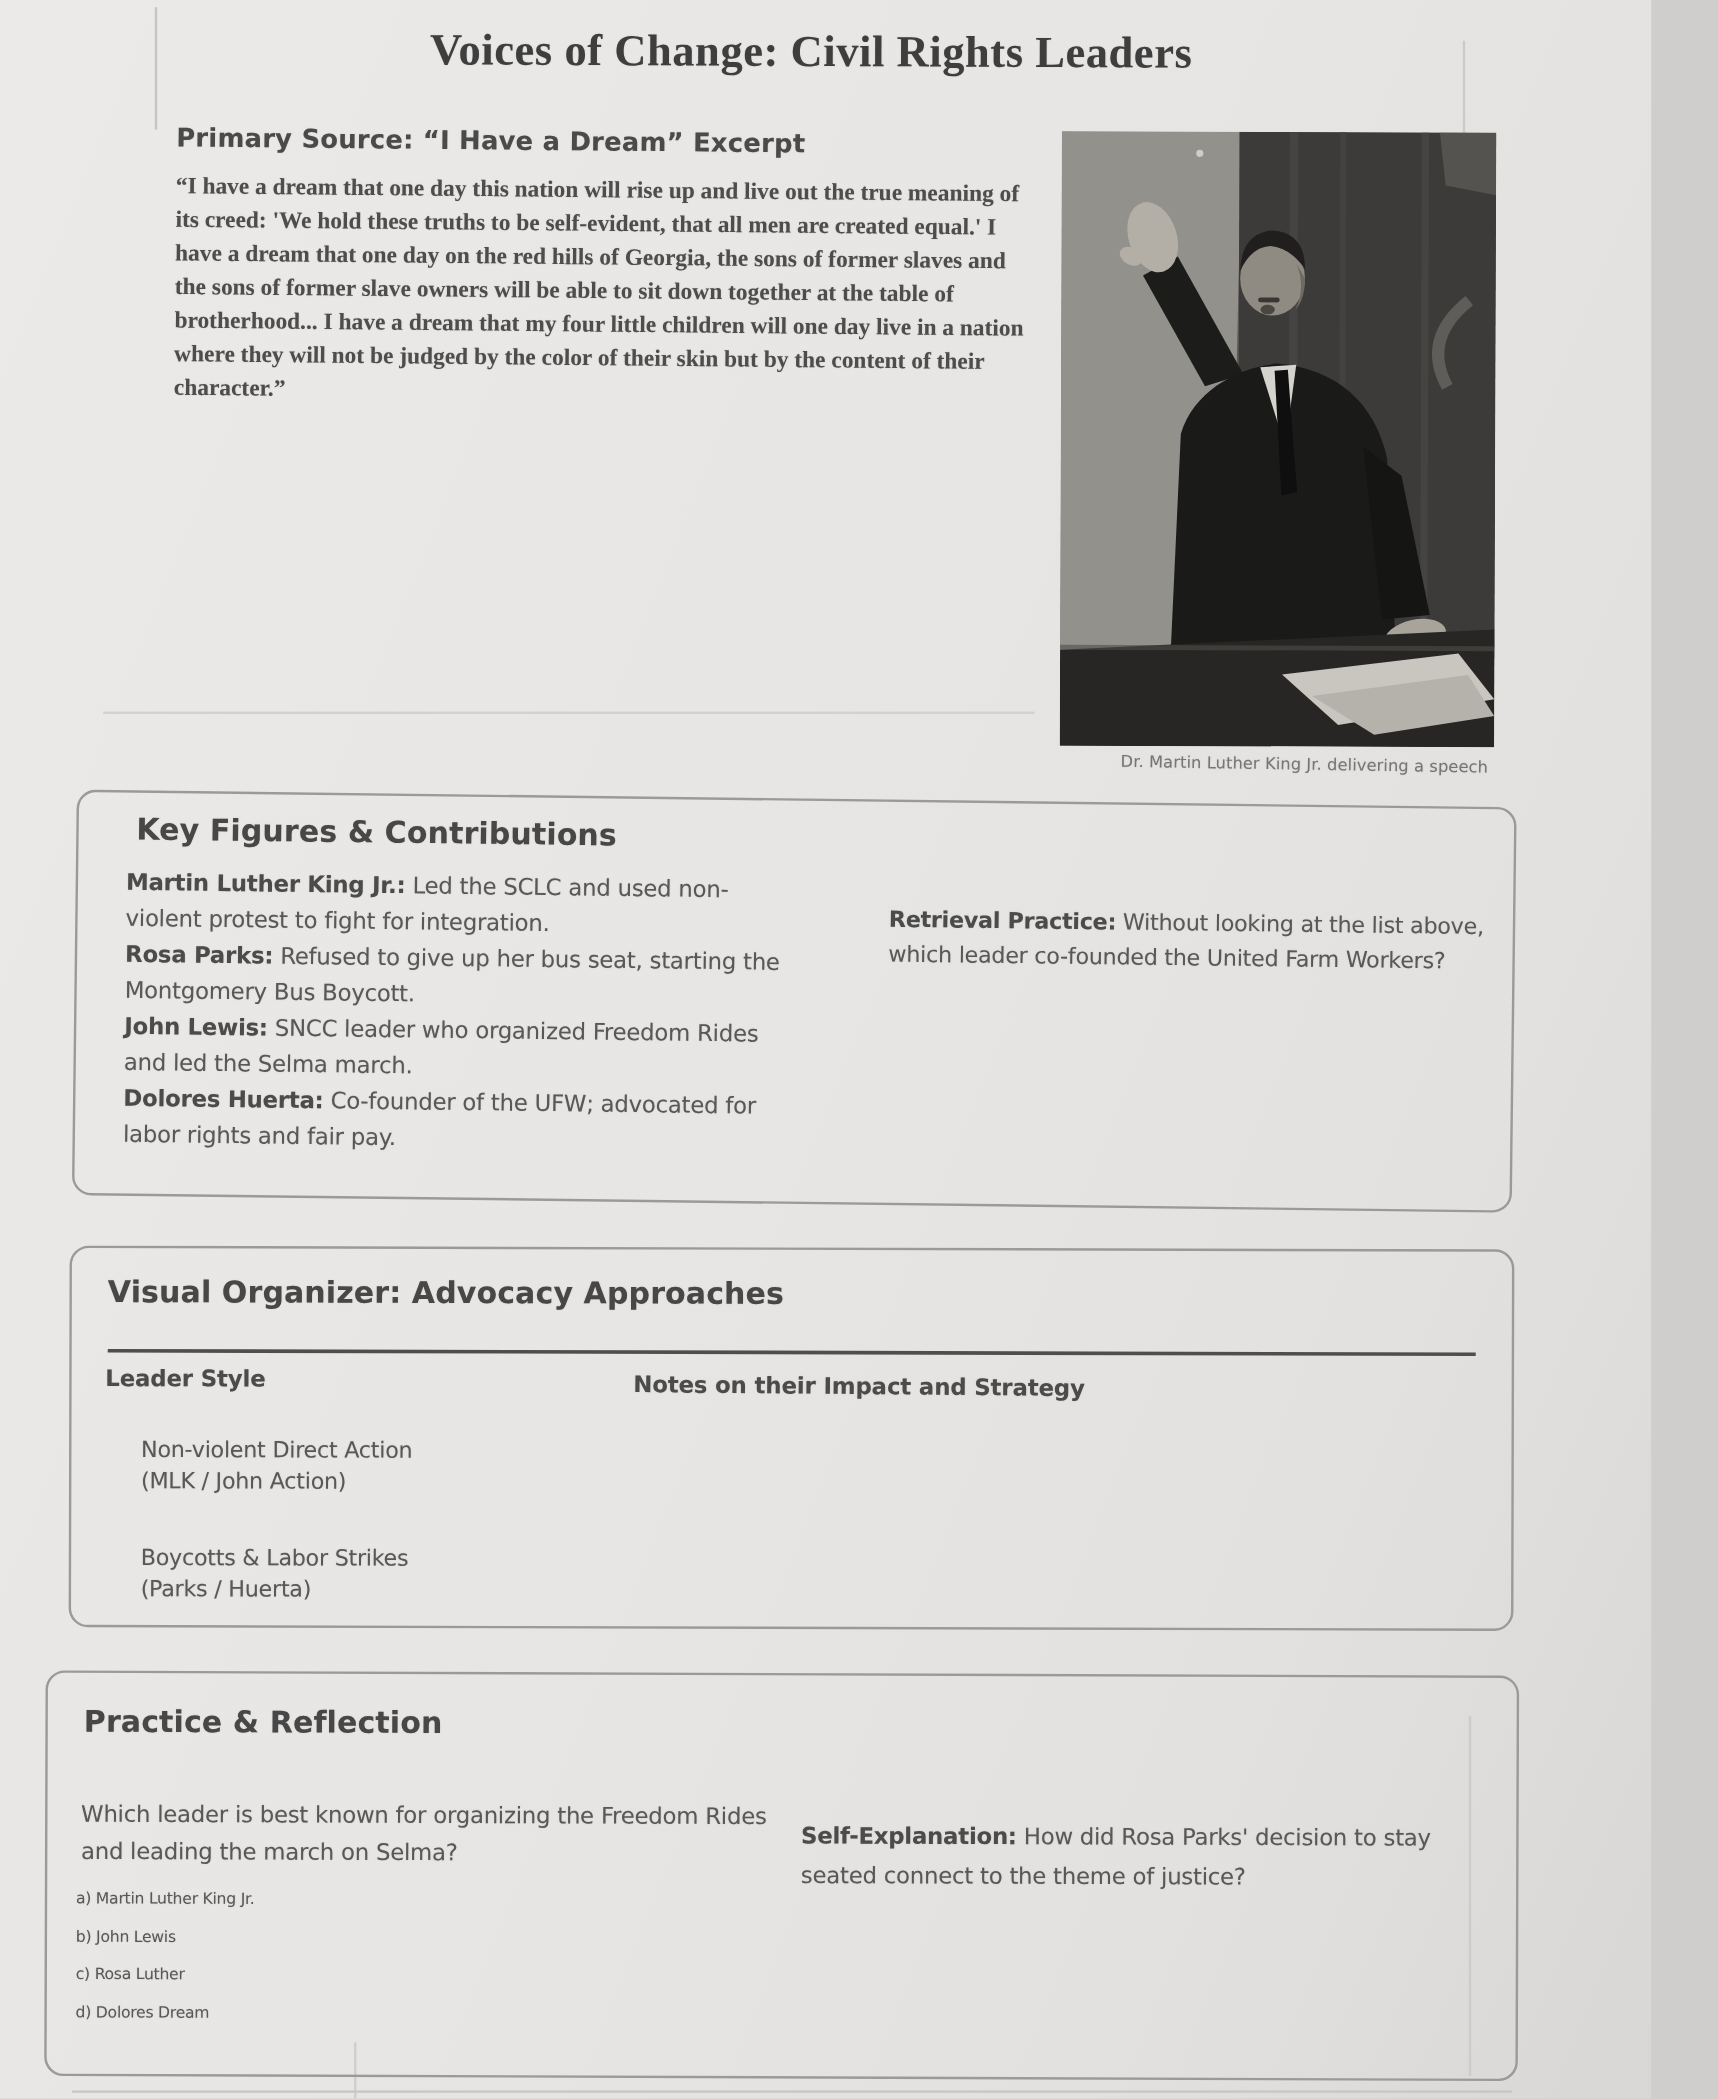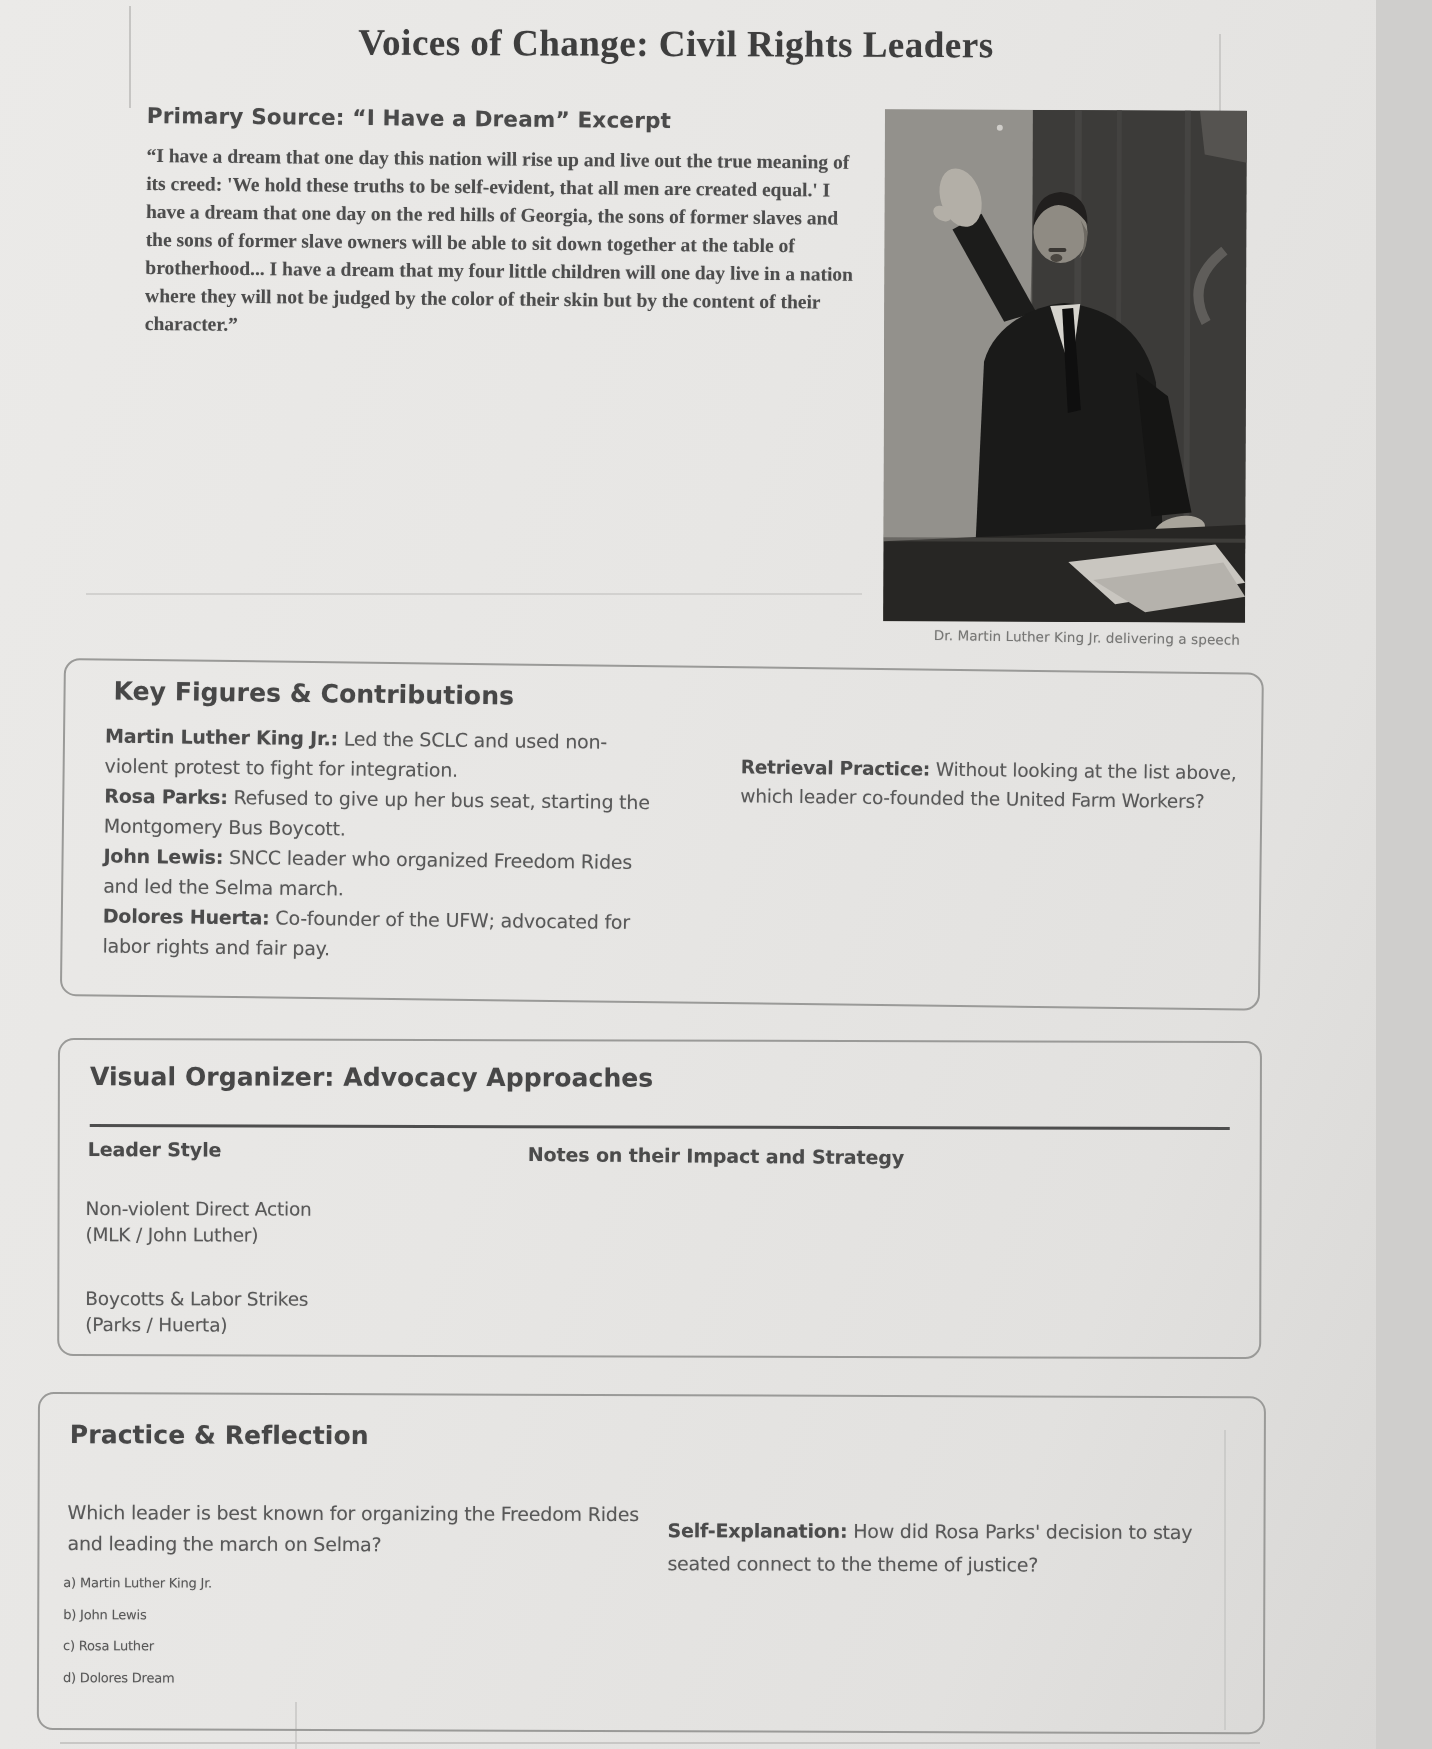--- a/index.html
+++ b/index.html
@@ -46,21 +46,21 @@
     font-size:18.5px; line-height:29px; letter-spacing:-.2px; }
 
   .organizer { left:58px; top:1038px; width:1200px; height:314px; transform:rotate(.15deg); }
   .organizer h2 { left:30px; top:22px; }
   .org-rule { position:absolute; left:30px; top:84px; width:1140px; height:3px;
     background:#4e4e4e; }
   .org-colhead { position:absolute; font-size:19px; font-weight:bold; color:#4b4b4b;
     letter-spacing:-.1px; }
   .org-colhead.c0 { left:28px; top:98px;text-align:center; }
   .org-colhead.c1 { left:468px; top:103px; transform:rotate(.35deg); }
-  .org-row { position:absolute; font-size:18.5px; line-height:26px; letter-spacing:-.2px; }
+  .org-row { position:absolute; font-size:18.5px; line-height:26px; letter-spacing:-.2px;margin-left:32px; }
   .org-row.r0 { left:26px; top:156px; }
   .org-row.r1 { left:26px; top:246px; }
 
   .practice { left:38px; top:1392px; width:1224px; height:334px; transform:rotate(.2deg); }
   .practice h2 { left:30px; top:26px; }
   .pr-question { position:absolute; left:28px; top:103px; width:580px; margin:0;
     font-size:19px; line-height:31px; letter-spacing:-.2px; }
   .pr-options { position:absolute; left:24px; top:173px; font-size:13px;
     line-height:31.5px; letter-spacing:-.2px; }
   .pr-selfexp { position:absolute; left:628px; top:118px; width:545px; margin:0;
@@ -143,21 +143,21 @@
     <p class="retrieval"><b>Retrieval Practice:</b><span> Without looking at the list above, which leader co-founded the United Farm Workers?</span></p>
   </section>
 
   <section class="box organizer">
     <h2>Visual Organizer: Advocacy Approaches</h2>
     <div class="org-rule"></div>
     <div class="org-colhead c0">Leader Style</div>
     <div class="org-colhead c1">Notes on their Impact and Strategy</div>
     <div class="org-row r0">
       <div>Non-violent Direct Action</div>
-      <div>(MLK / John Luther)</div>
+      <div>(MLK / John Action)</div>
     </div>
     <div class="org-row r1">
       <div>Boycotts &amp; Labor Strikes</div>
       <div>(Parks / Huerta)</div>
     </div>
   </section>
 
   <section class="box practice">
     <h2>Practice &amp; Reflection</h2>
     <p class="pr-question">Which leader is best known for organizing the Freedom Rides and leading the march on Selma?</p>

